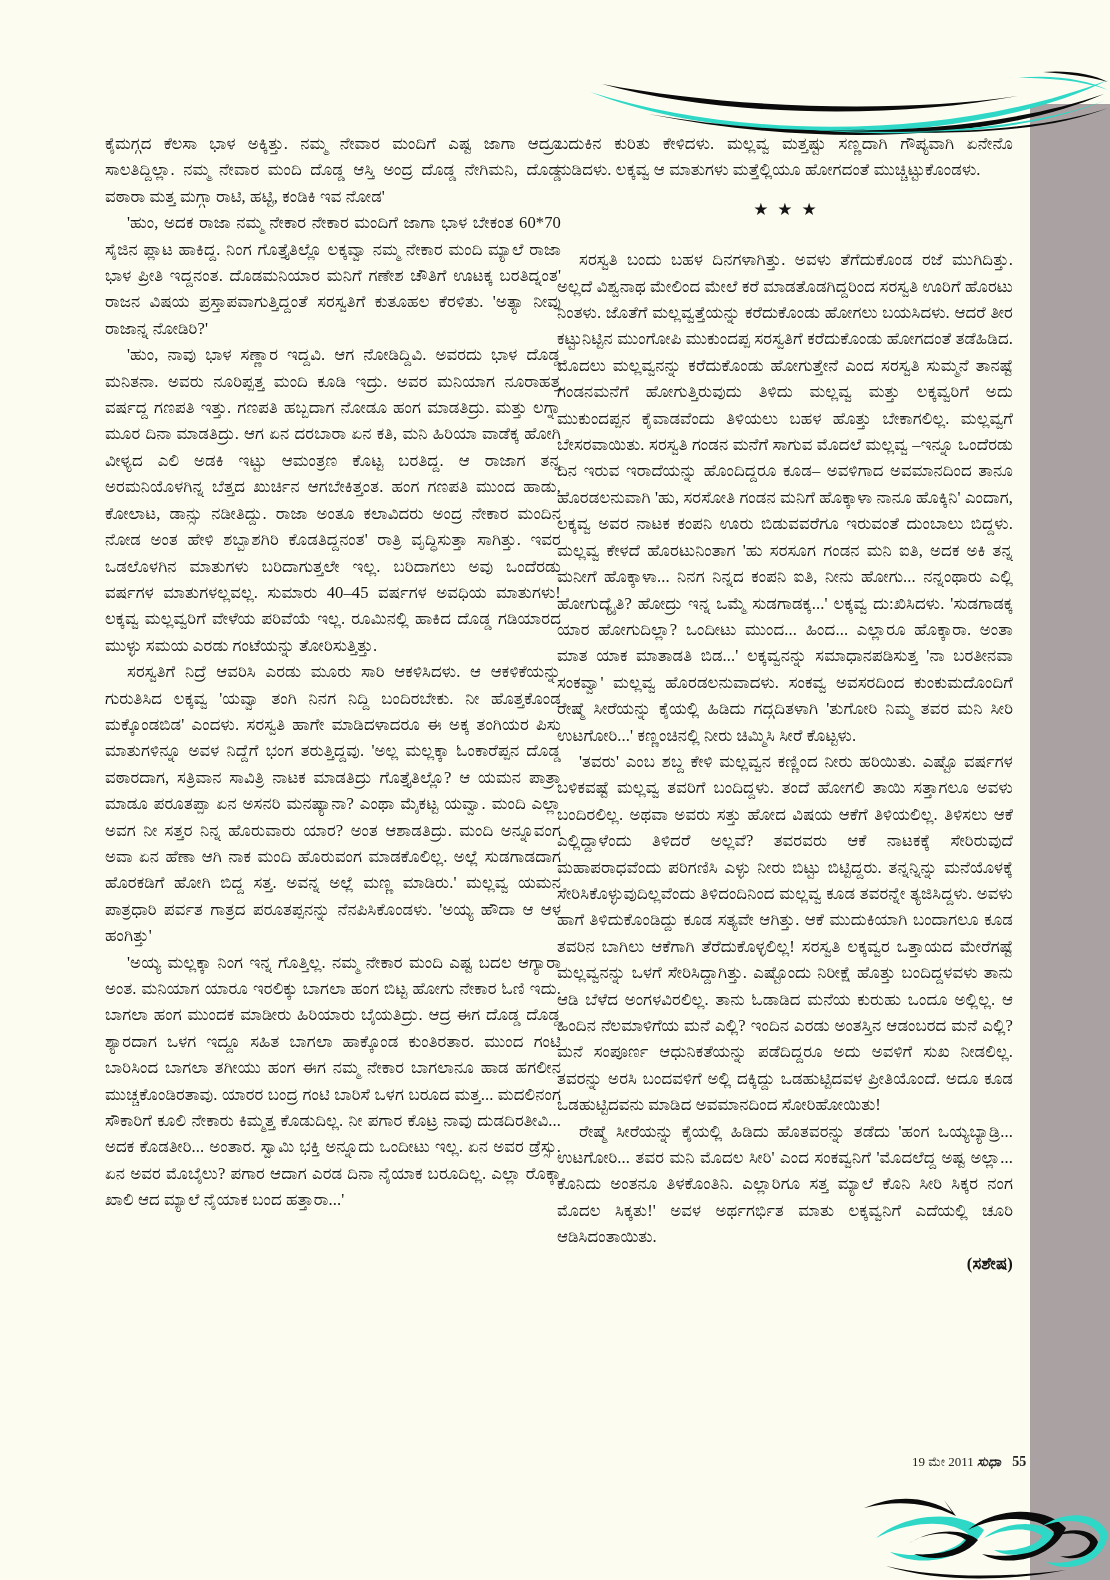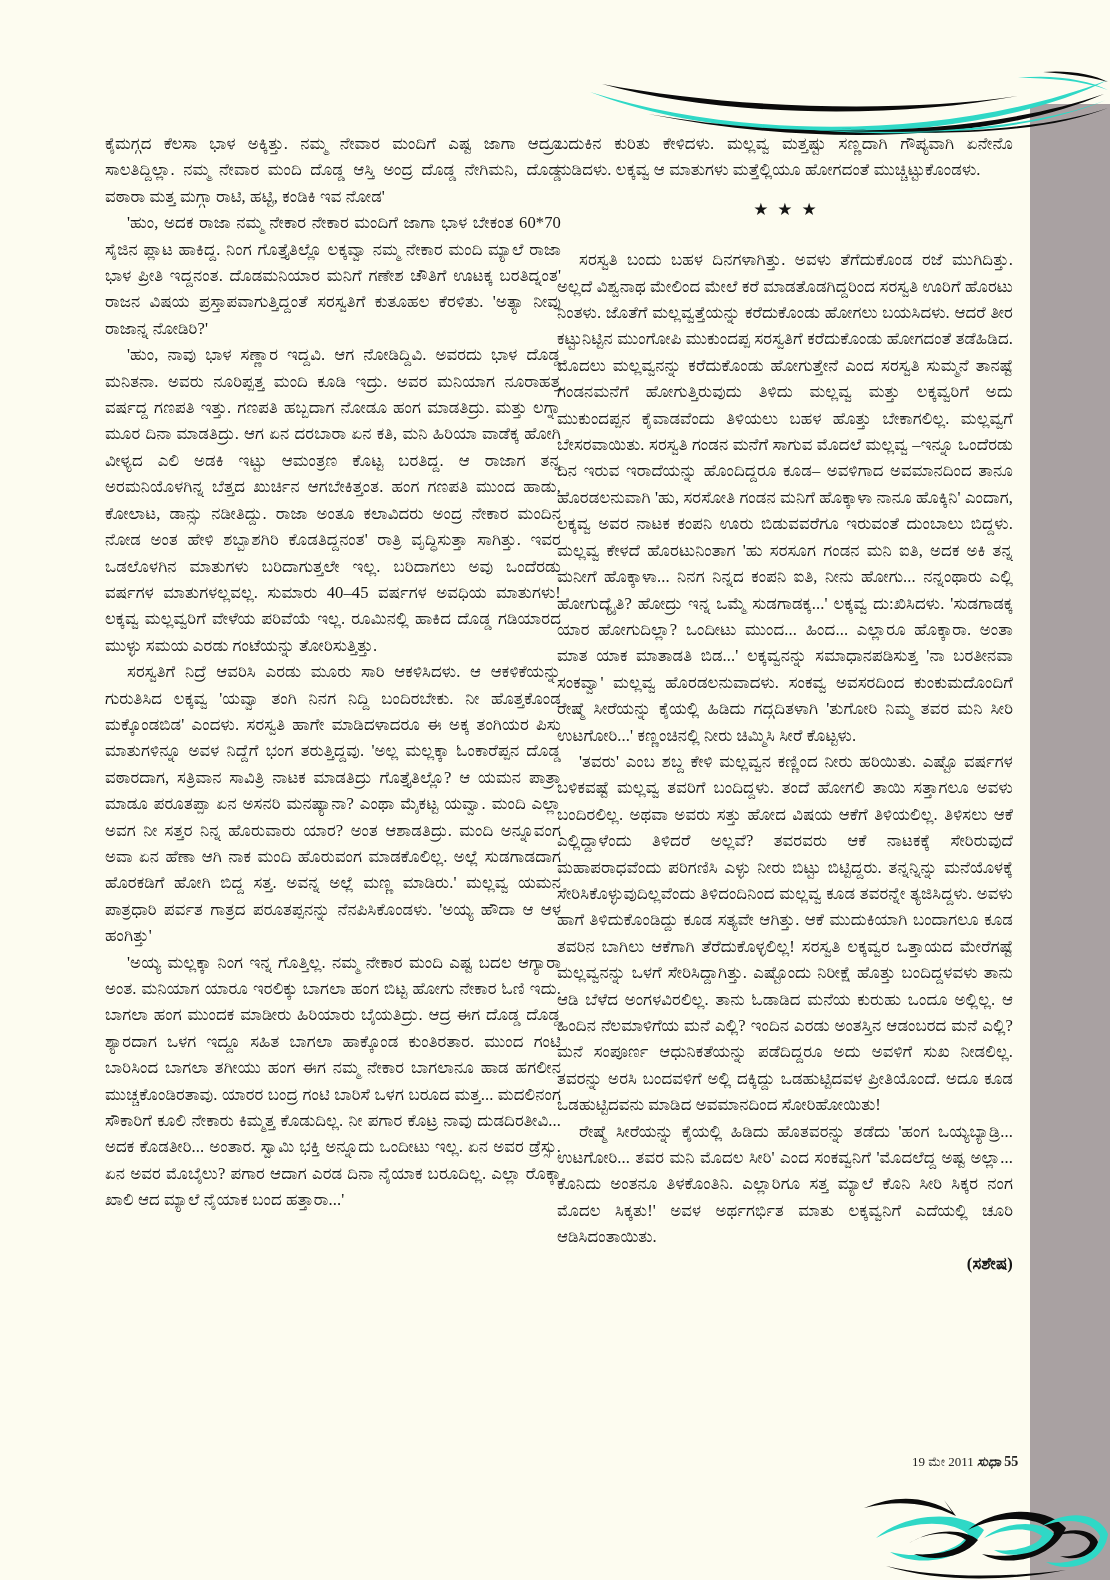--- a/index.html
+++ b/index.html
@@ -47,21 +47,21 @@
   .footer{
     position:absolute;
     top:1454px;
     left:912px;
     width:104px;
     font-size:13px;
     white-space:nowrap;
     color:#222;
   }
   .footer .mag{font-weight:bold;font-style:italic;margin-top:26px;}
-  .footer .pageno{font-weight:bold;font-size:14px;}
+  .footer .pageno{font-weight:bold;font-size:14px;margin-left:8px;}
   .deco{position:absolute;pointer-events:none;}
   #deco-top{left:588px;top:66px;width:522px;height:76px;}
   #deco-bottom{left:856px;top:1486px;width:254px;height:94px;}
 </style>
 </head>
 <body>
 
 <div id="page">
 
   <div class="edge-band"></div>

